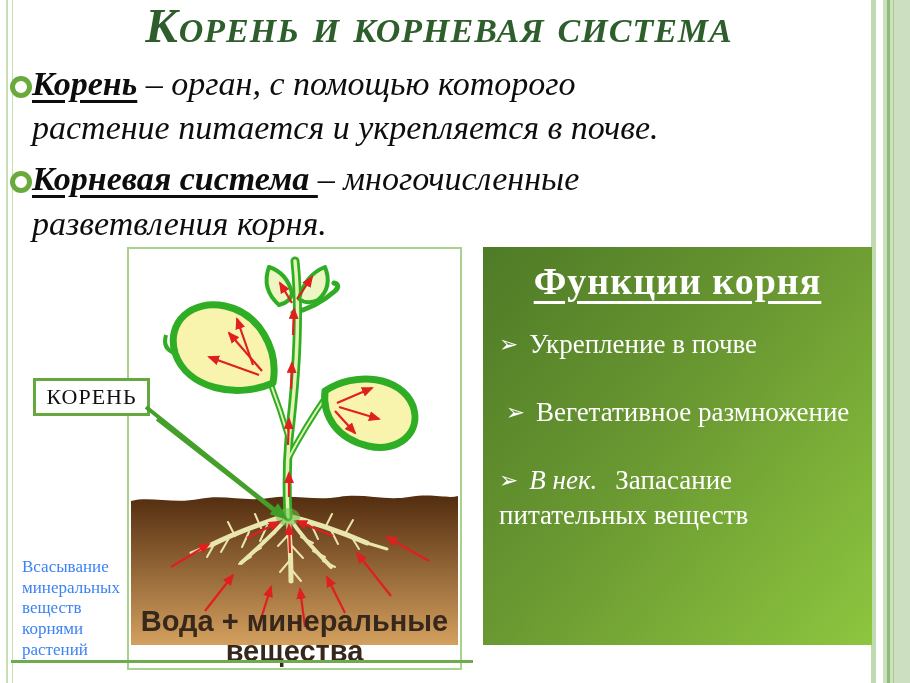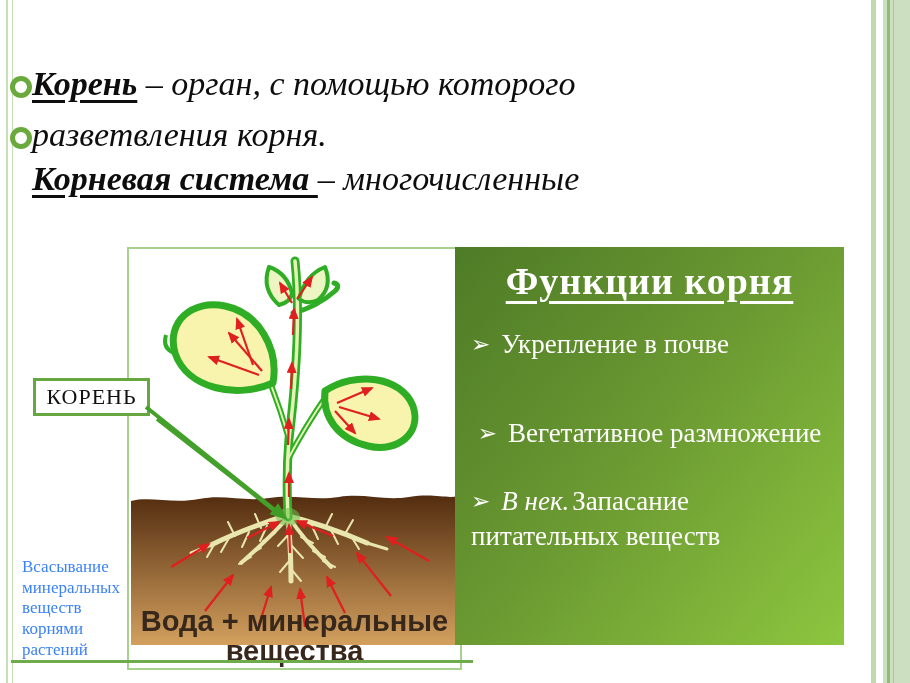--- a/index.html
+++ b/index.html
@@ -67,64 +67,66 @@
   .side-note{
     position:absolute; left:22px; top:557px; width:108px;
     font-size:17px; line-height:1.22; color:#3b82f6;
   }
   
   .divider{
     position:absolute; left:11px; top:660px; width:462px; height:3px; background:#6faa4d;
   }
   
   .panel{
-    position:absolute; left:455px; top:247px; width:389px; height:398px;
+    position:absolute; left:483px; top:247px; width:389px; height:398px;
     background:linear-gradient(130deg,#4e7b26 0%,#699731 45%,#8dc63f 100%);
     color:#ffffff; box-sizing:border-box; padding:10px 16px 0 16px;
   }
   .panel-title{
     text-align:center; font-size:38px; font-weight:bold; letter-spacing:1px;
     text-decoration:underline; text-decoration-thickness:2.5px; text-underline-offset:7px;
     margin:4px 0 24px 0; line-height:1.1;
   }
   .fn-item{font-size:27px; line-height:1.27;}
   .fn-item.m1{margin-bottom:42px;}
-  .fn-item.m2{margin-bottom:55px;}
+  .fn-item.m2{margin-bottom:34px;}
   .fn-item.m3{margin-bottom:34px;text-align:center;}
   .fn-marker{
     font-family:"DejaVu Sans", sans-serif; font-size:23px; margin-right:11px;
     position:relative; top:-1px;
   }
-  .fn-italic{font-style:italic; margin-right:3px;}
+  .fn-italic{font-style:italic; margin-right:18px;}
 </style>
 </head>
 <body>
 
 <div class="slide">
 
   <div class="left-line"></div>
   <div class="right-stripe"></div>
   <div class="right-band">
     <div class="accent"></div>
     <div class="accent2"></div>
   </div>
 
+  <div class="title">Корень и корневая система</div>
 
   <div class="defs">
     <div class="def-row">
       <span class="ring"></span>
       <div class="def-text">
         <div><span class="def-term">Корень</span><span> – орган, с помощью которого</span></div>
+        <div>растение питается и укрепляется в почве.</div>
       </div>
     </div>
     <div class="def-row">
       <span class="ring"></span>
       <div class="def-text">
+        <div><span class="def-term">Корневая система </span><span>– многочисленные</span></div>
         <div>разветвления корня.</div>
-        <div><span class="def-term">Корневая система </span><span>– многочисленные</span></div>
       </div>
     </div>
   </div>
 
   <div class="figure">
     <svg viewBox="0 0 331 419">
       <defs>
         <linearGradient id="soilG" x1="0" y1="0" x2="0" y2="1">
           <stop offset="0" stop-color="#532d10"></stop>
           <stop offset="1" stop-color="#d3a05e"></stop>

